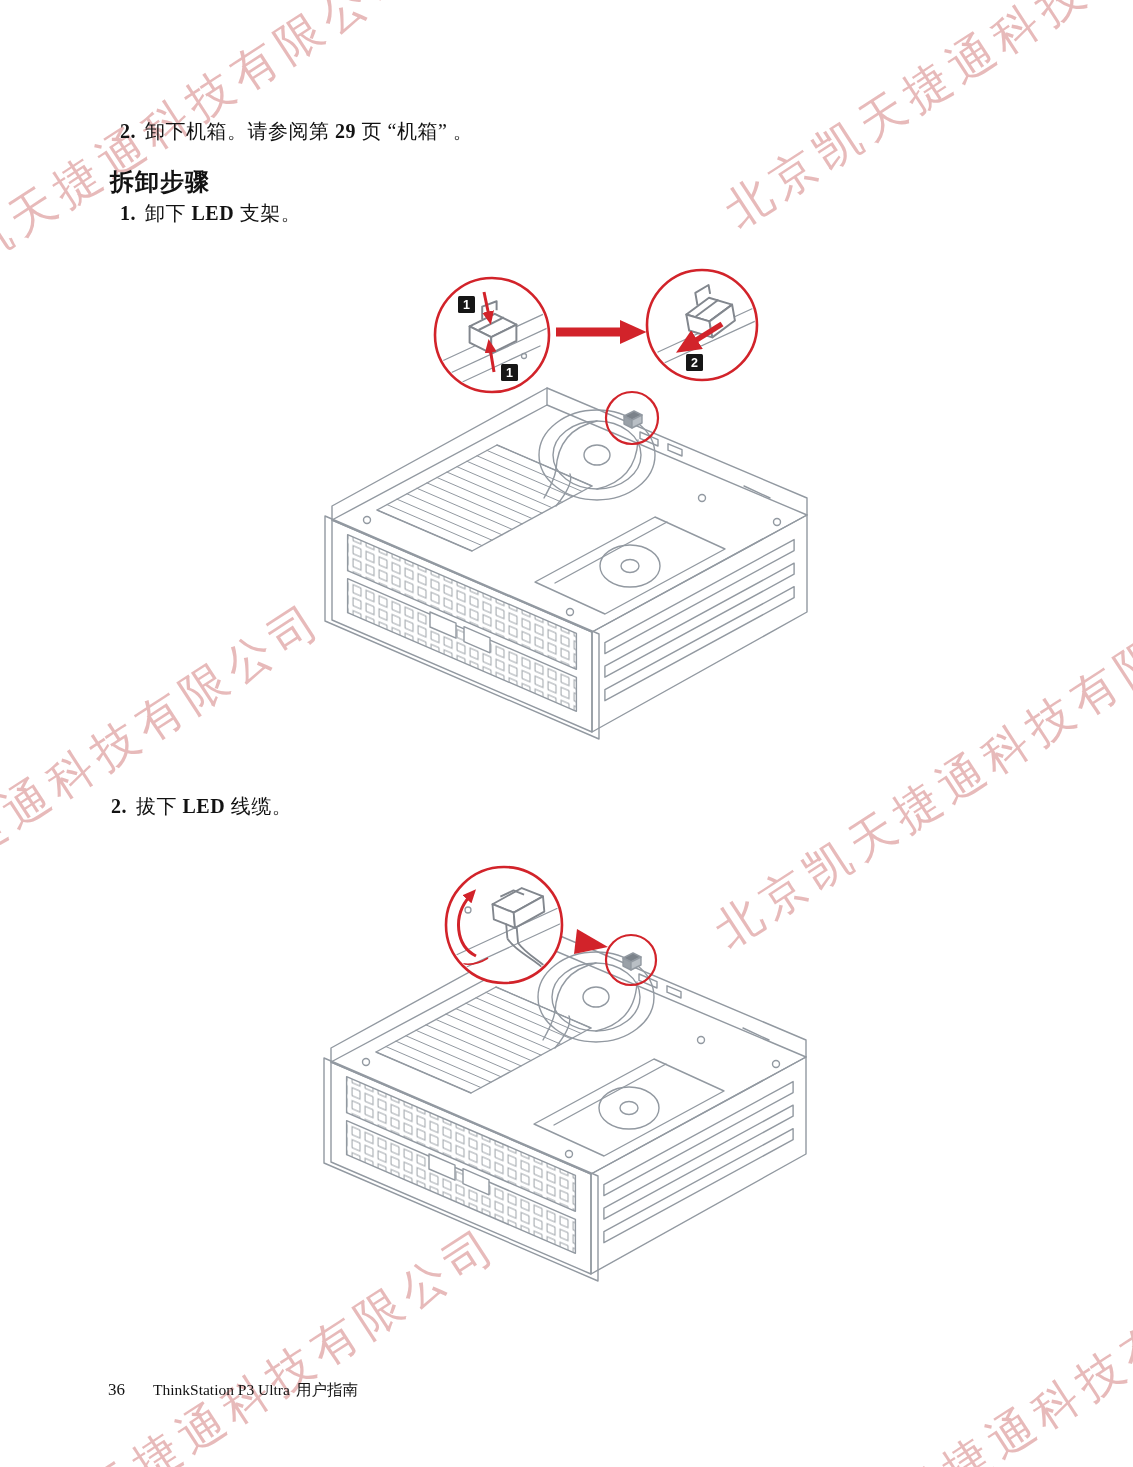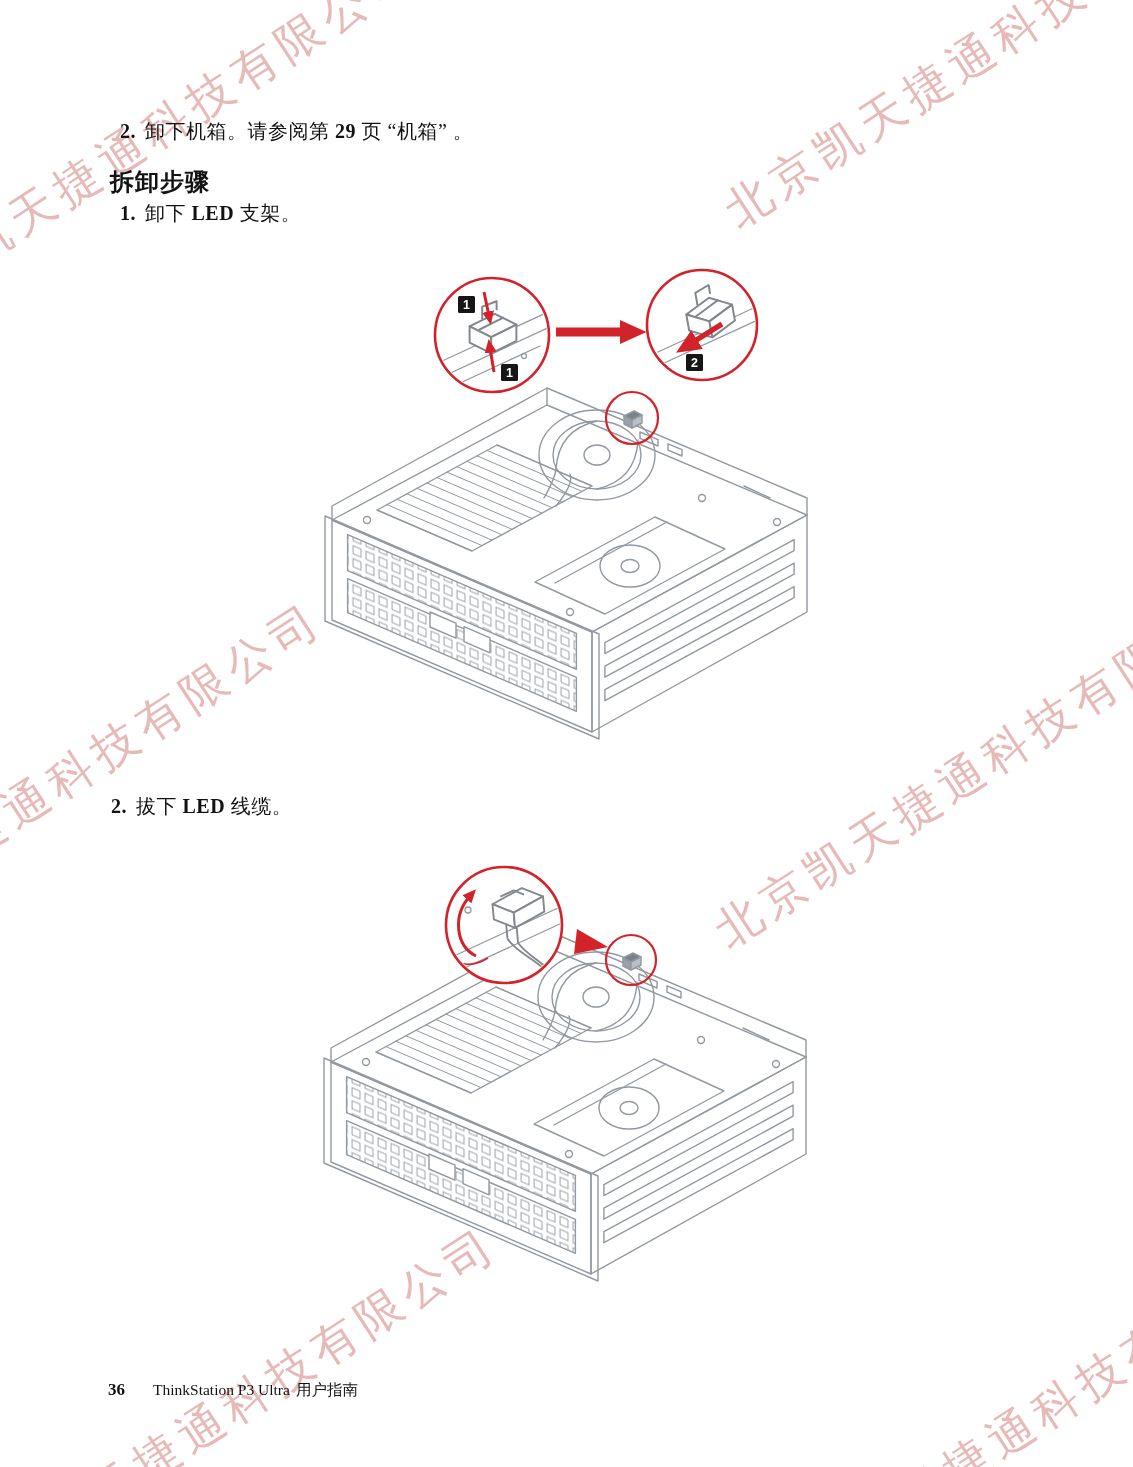--- a/index.html
+++ b/index.html
@@ -19,21 +19,21 @@
   .content-line { position:absolute; z-index:2; font-size:20px; letter-spacing:.5px; }
   .num { font-weight:bold; margin-right:9px; }
   .b { font-weight:bold; }
   .heading {
     position:absolute; z-index:2; font-size:24px; font-weight:bold;
     font-family:"Liberation Sans","DejaVu Sans",sans-serif; letter-spacing:1px;
   }
   .fig { position:absolute; z-index:1; }
   
   .footer { position:absolute; left:108px; top:1380px; z-index:2; font-size:15.5px; }
-  .footer .pg { font-weight:bold; font-size:17px; margin-right:28px; }
+  .footer .pg { font-weight:normal; font-size:17px; margin-right:28px; }
   .footer .prod { font-weight:normal;text-align:right; }
   .footer .doc { margin-left:6px; }
   
   .art   { stroke:#9299a1; stroke-width:1.3; fill:none; stroke-linejoin:round; stroke-linecap:round; }
   .callout  { fill:#ffffff; stroke:#d2232a; stroke-width:2.6; }
   .red-ring { fill:none; stroke:#d2232a; stroke-width:2.2; }
   .red3 { stroke:#d2232a; stroke-width:3;   fill:none; stroke-linecap:butt; }
   .red5 { stroke:#d2232a; stroke-width:5.5; fill:none; stroke-linecap:butt; }
   .red9 { stroke:#d2232a; stroke-width:9;   fill:none; stroke-linecap:butt; }
   .redfill { fill:#d2232a; stroke:none; }

